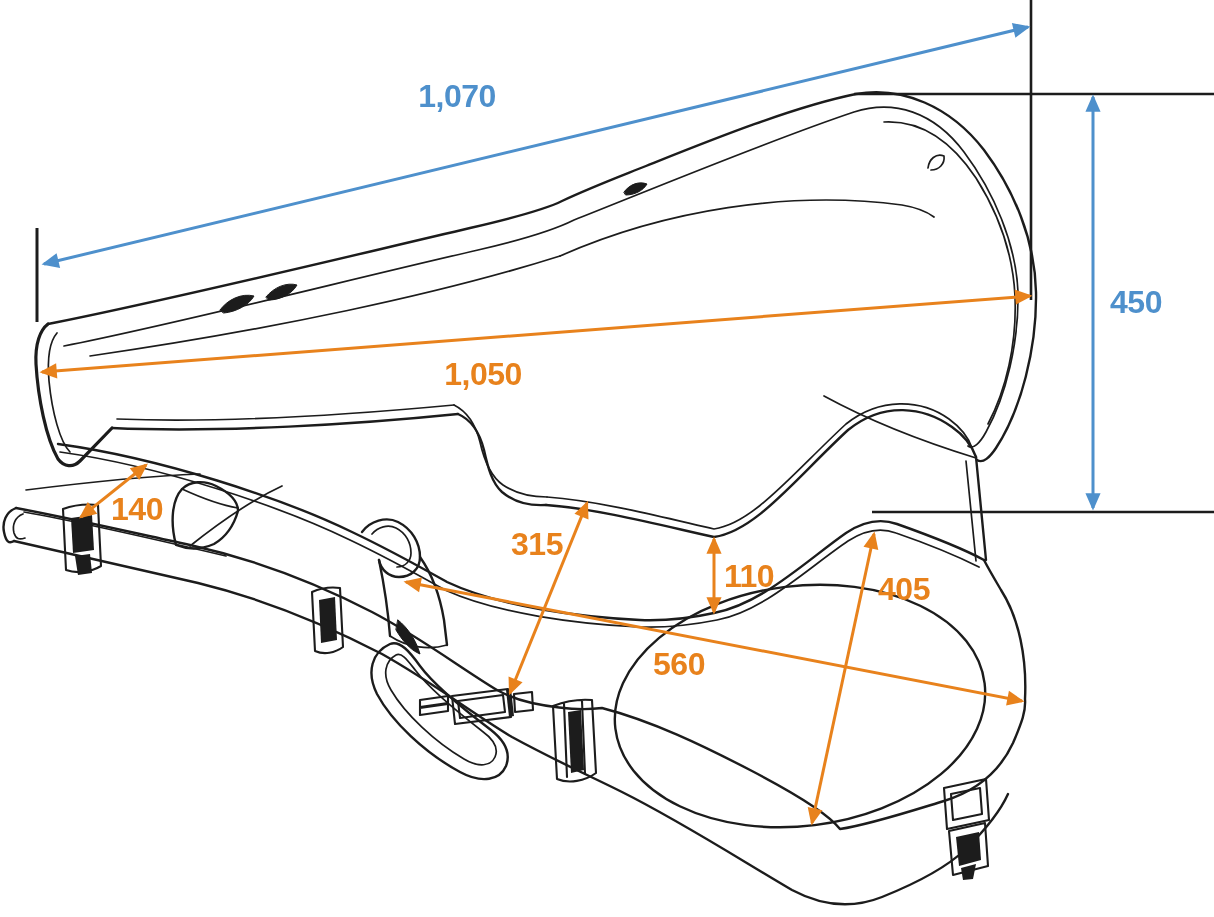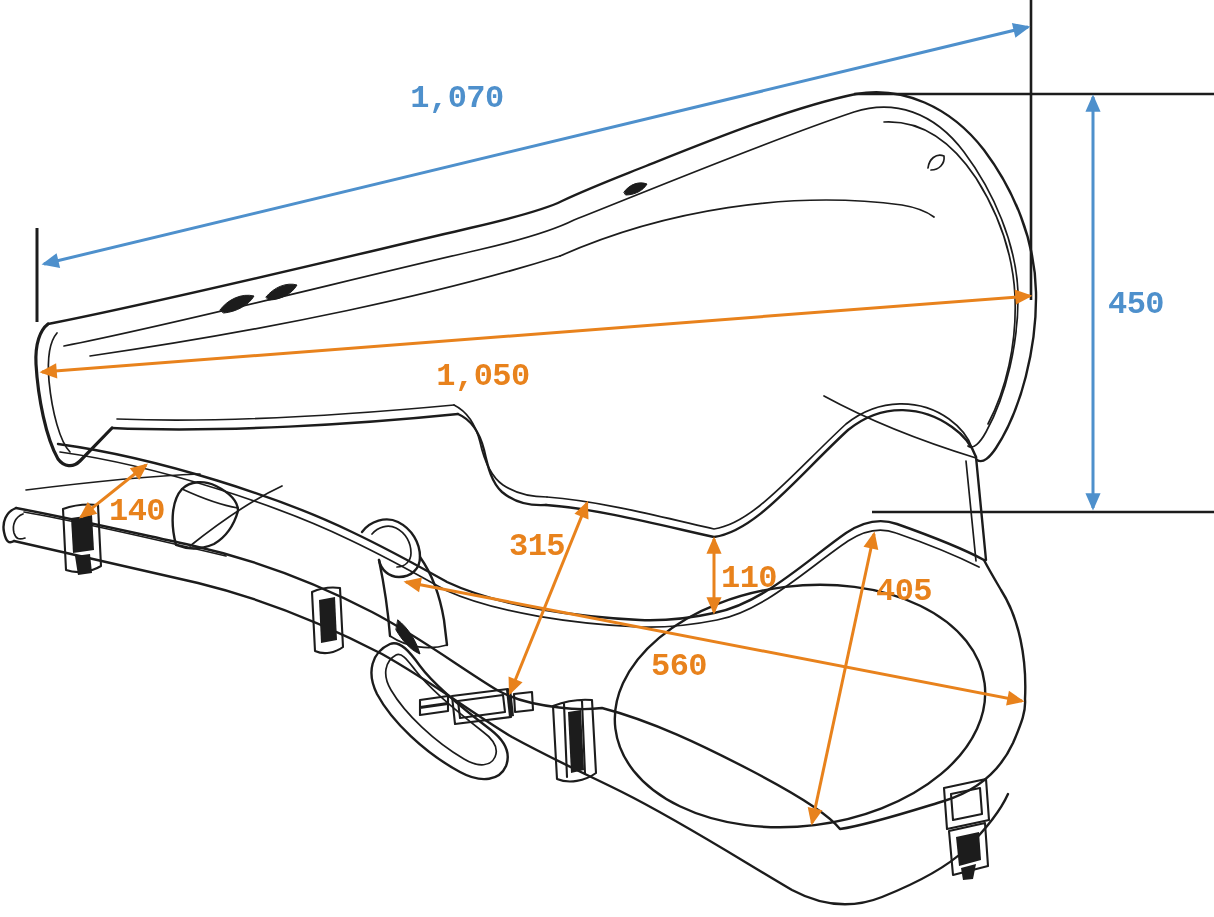--- a/index.html
+++ b/index.html
@@ -3,21 +3,21 @@
 <meta charset="utf-8">
 <style>
   :root{
     --dimension_blue:#4E90CC;
     --dimension_orange:#E8821C;
     --drawing_black:#1C1C1C;
     --background:#FFFFFF;
   }
   html,body{margin:0;padding:0;background:var(--background);}
   .stage{position:relative;width:1214px;height:917px;background:var(--background);overflow:hidden;
-         font-family:Liberation Mono, monospace;}
+         font-family:Liberation Sans, sans-serif;}
   svg{position:absolute;left:0;top:0;}
   .case{stroke:var(--drawing_black);fill:none;stroke-width:2.4;stroke-linecap:round;stroke-linejoin:round;}
   .case.thin{stroke-width:1.7;}
   .case.heavy{stroke-width:3.2;}
   .case.dark{fill:var(--drawing_black);stroke:var(--drawing_black);stroke-width:1;}
   .latch{stroke:var(--drawing_black);fill:none;stroke-width:2.1;stroke-linecap:round;stroke-linejoin:round;}
   .latch.dark{fill:var(--drawing_black);stroke:none;}
   .refline{stroke:var(--drawing_black);stroke-width:2.6;fill:none;}
   .dim-line{fill:none;stroke-width:3;}
   .dim-line.blue{stroke:var(--dimension_blue);}

